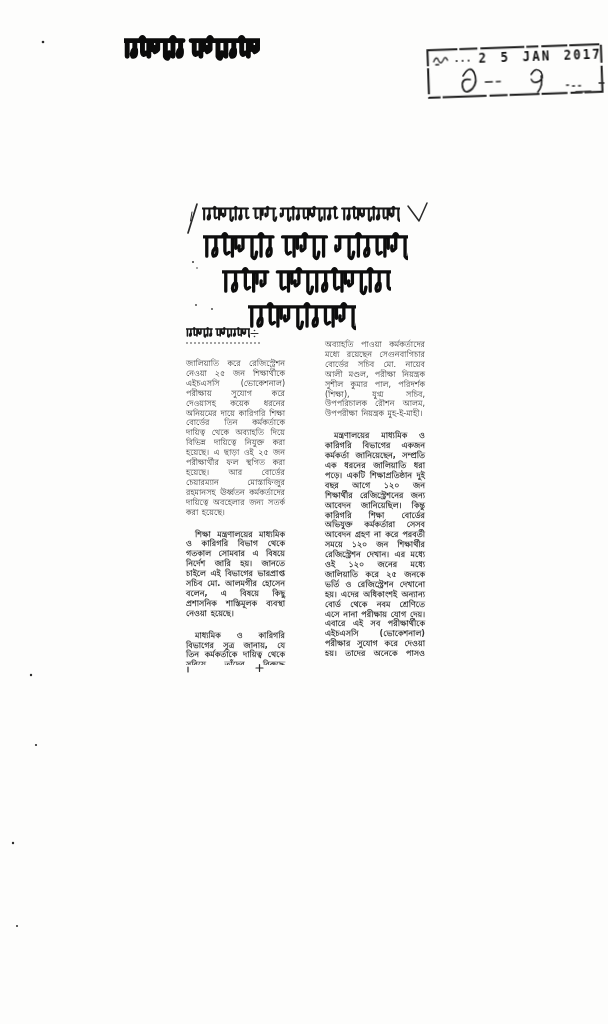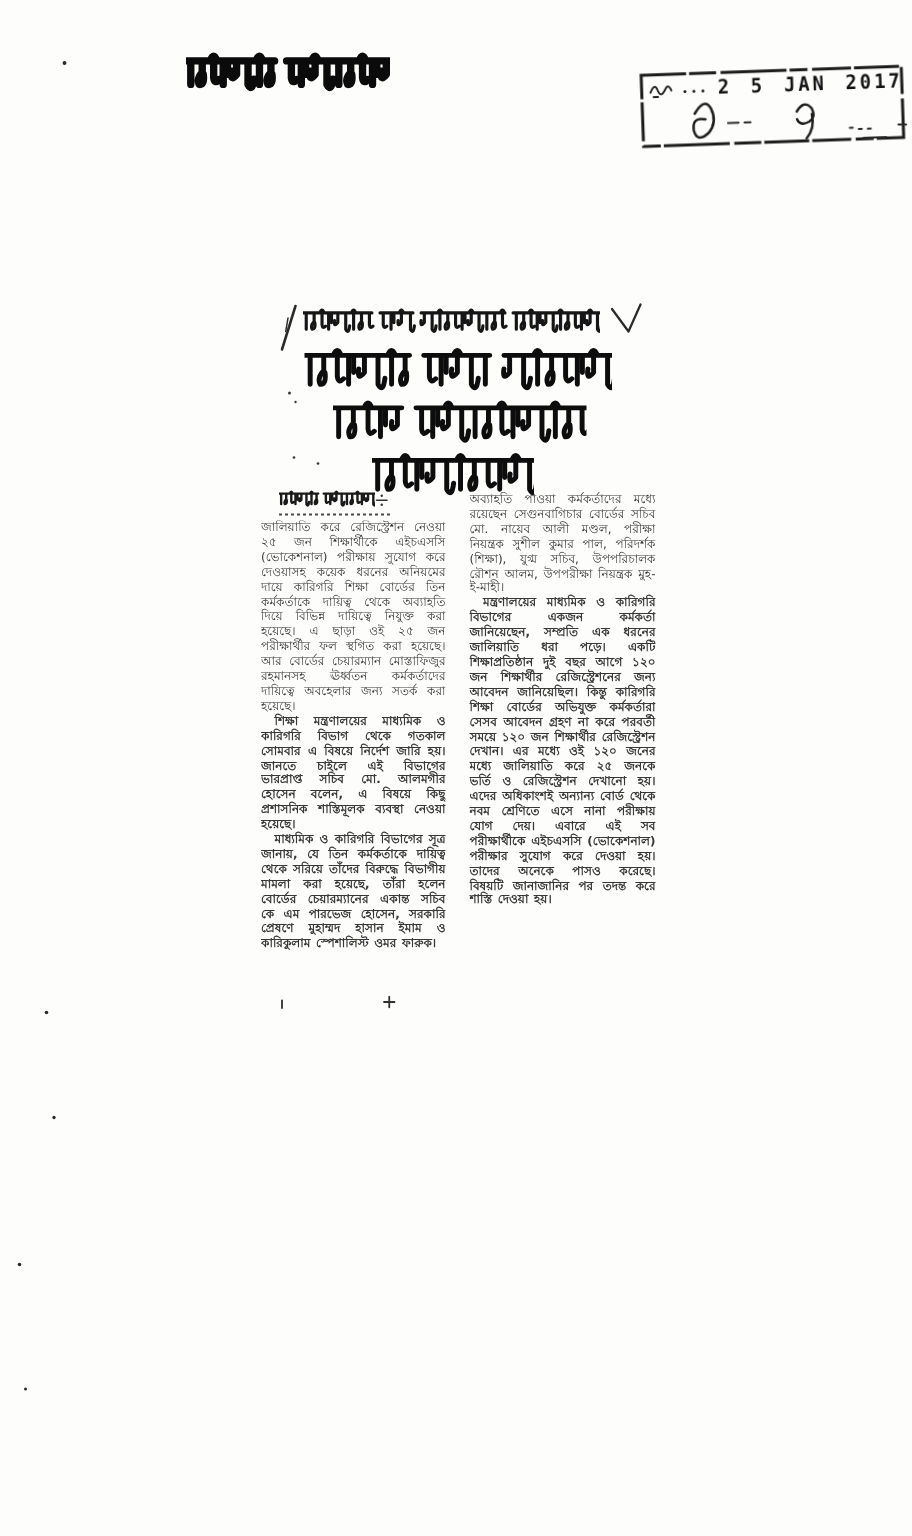--- a/index.html
+++ b/index.html
@@ -21,21 +21,21 @@
   .kicker{left:202px;top:204px;width:198px;height:20px;}
   .hl1{left:203px;top:229px;width:205px;height:35px;}
   .hl2{left:222px;top:264px;width:169px;height:35px;}
   .hl3{left:248px;top:299px;width:108px;height:35px;}
   .byline{left:186px;top:326px;width:64px;height:13px;}
   .byline-rule{left:186px;top:342px;width:74px;height:0;border-top:2px dotted #4a4a4a;
       transform:scaleY(.6);}
   
   .col{position:absolute;overflow:hidden;text-align:justify;color:#383838;
       font-size:8px;line-height:9.9px;word-spacing:1px;filter:blur(.3px);}
-  .col p{margin:0;}
+  .col p{margin:12px;}
   .col p + p{text-indent:9px;font-weight:bold;}
   .col-left{left:174px;top:347px;width:123px;height:318px;}
   .col-right{left:313px;top:328px;width:124px;height:328px;}
   .marks{left:0;top:0;width:608px;height:1024px;pointer-events:none;}
 </style>
 </head>
 <body>
 
 <div class="page">
 

